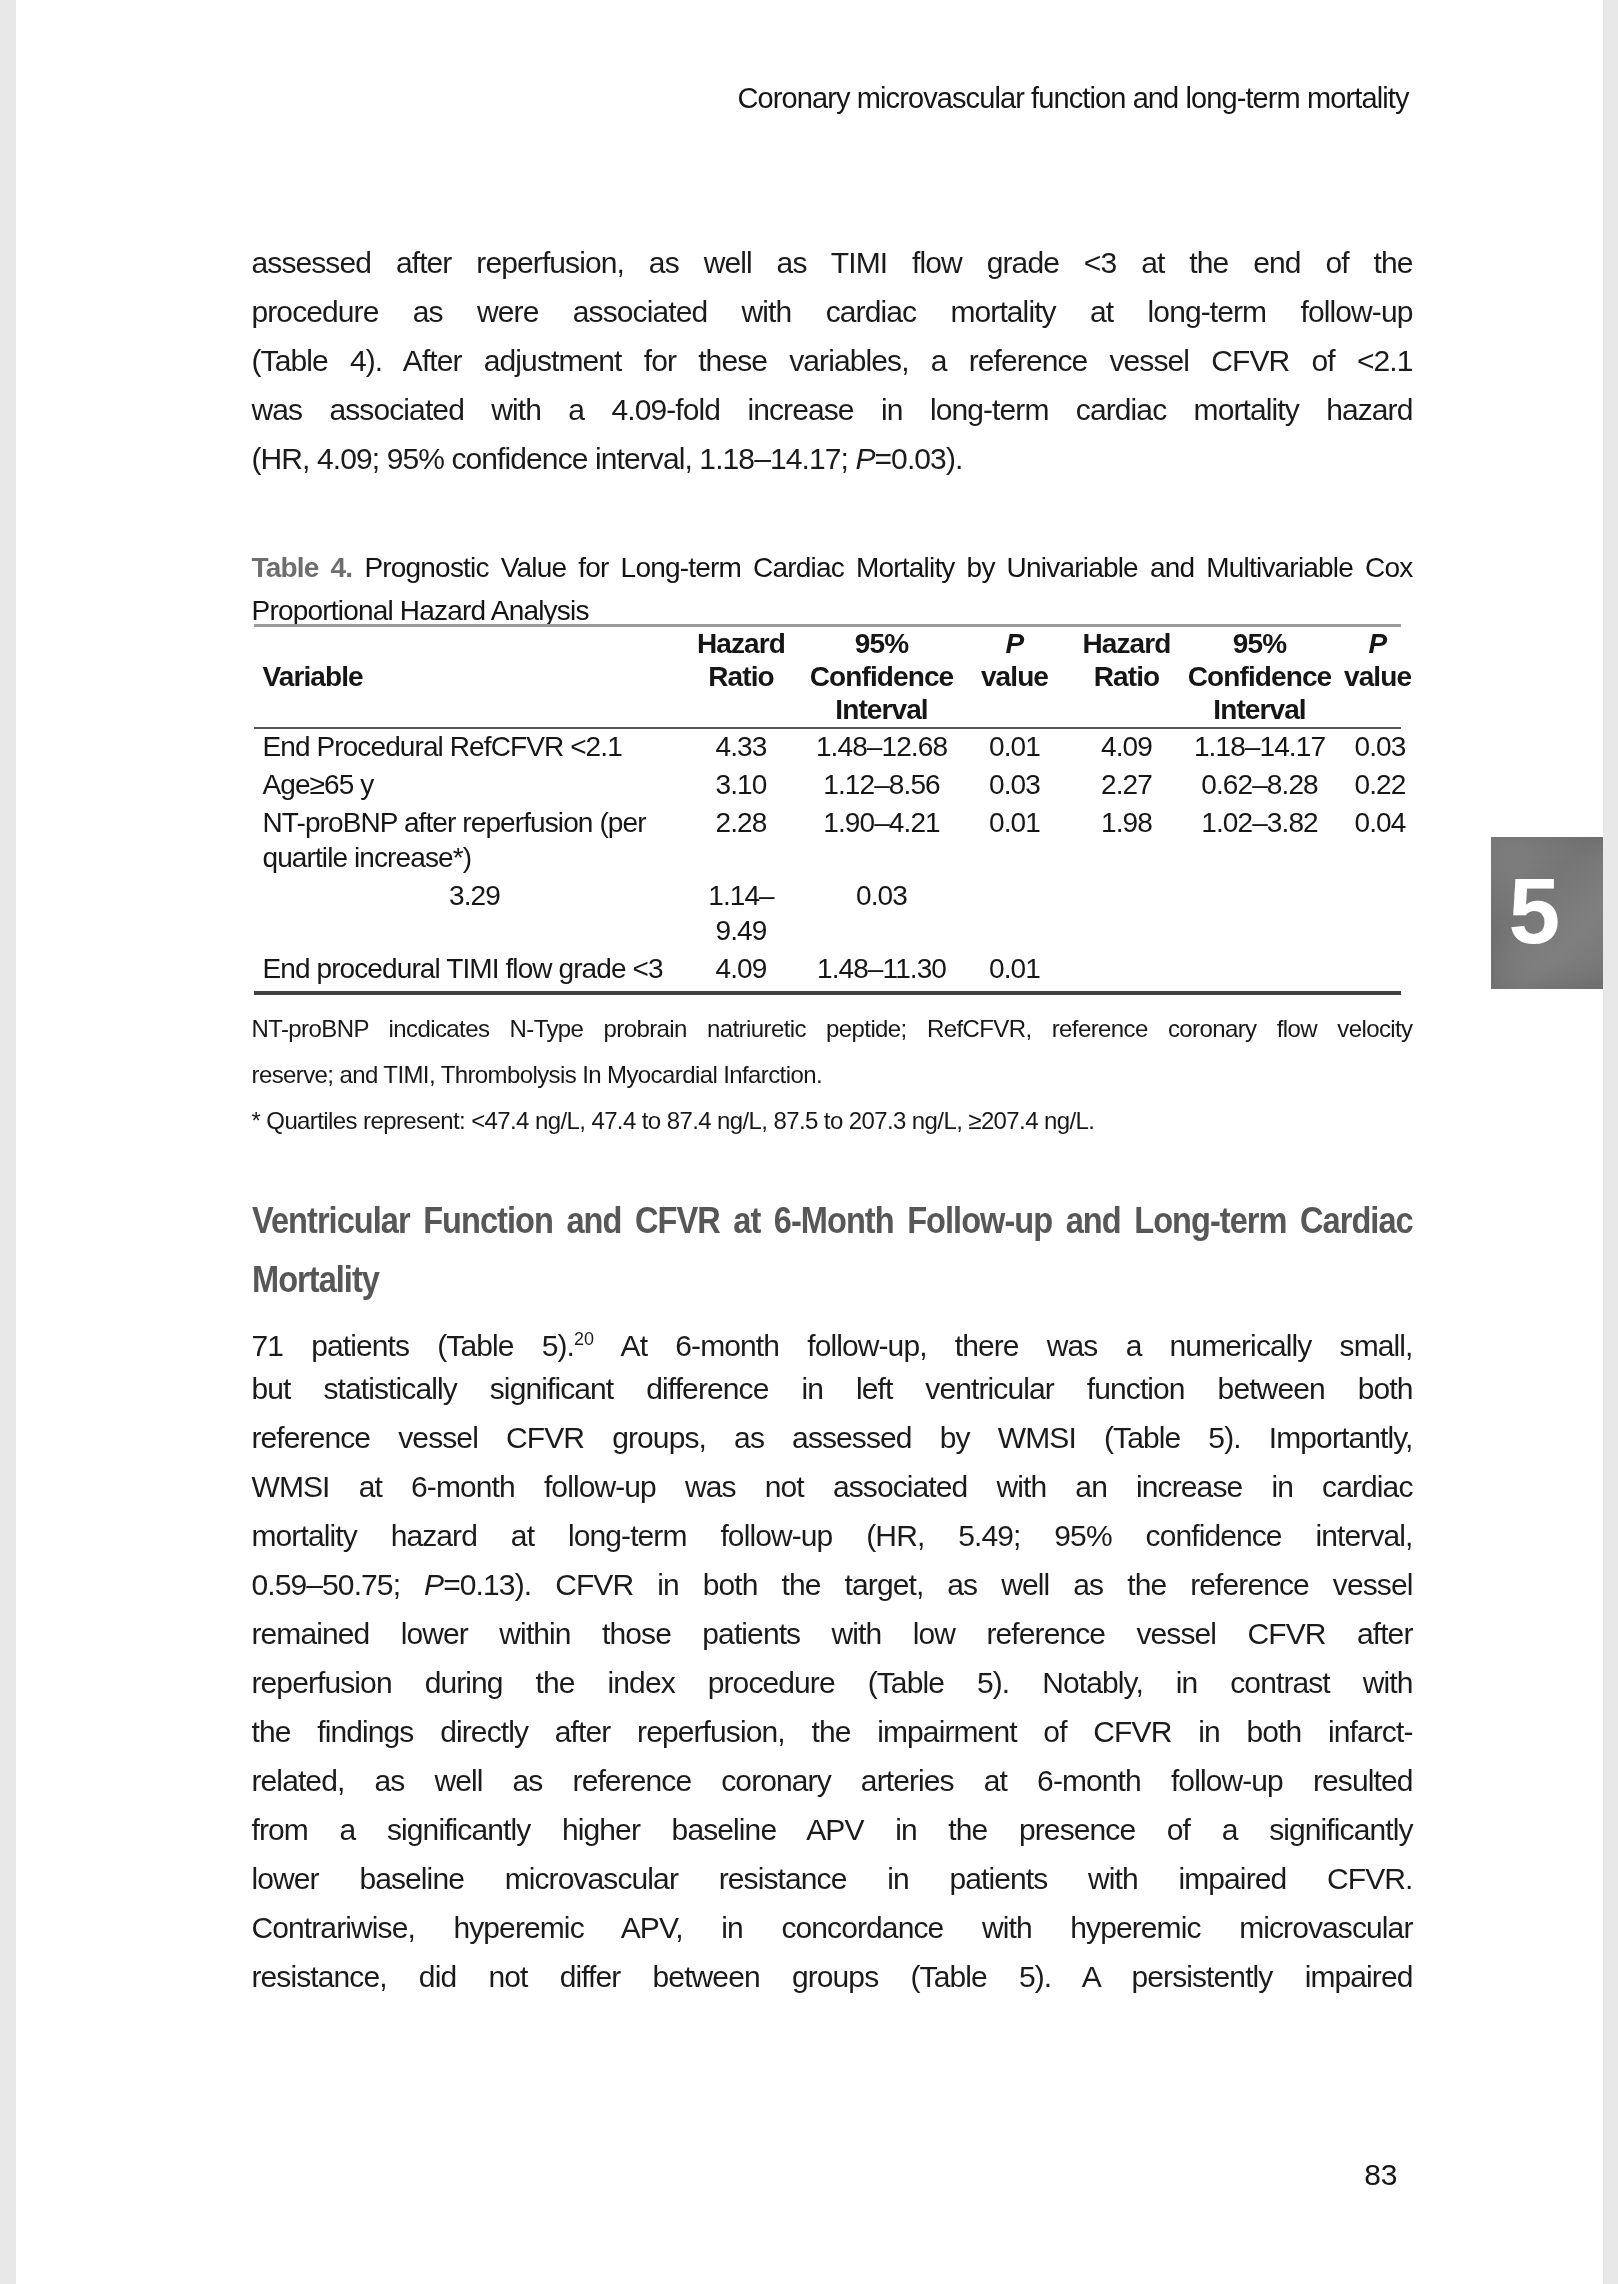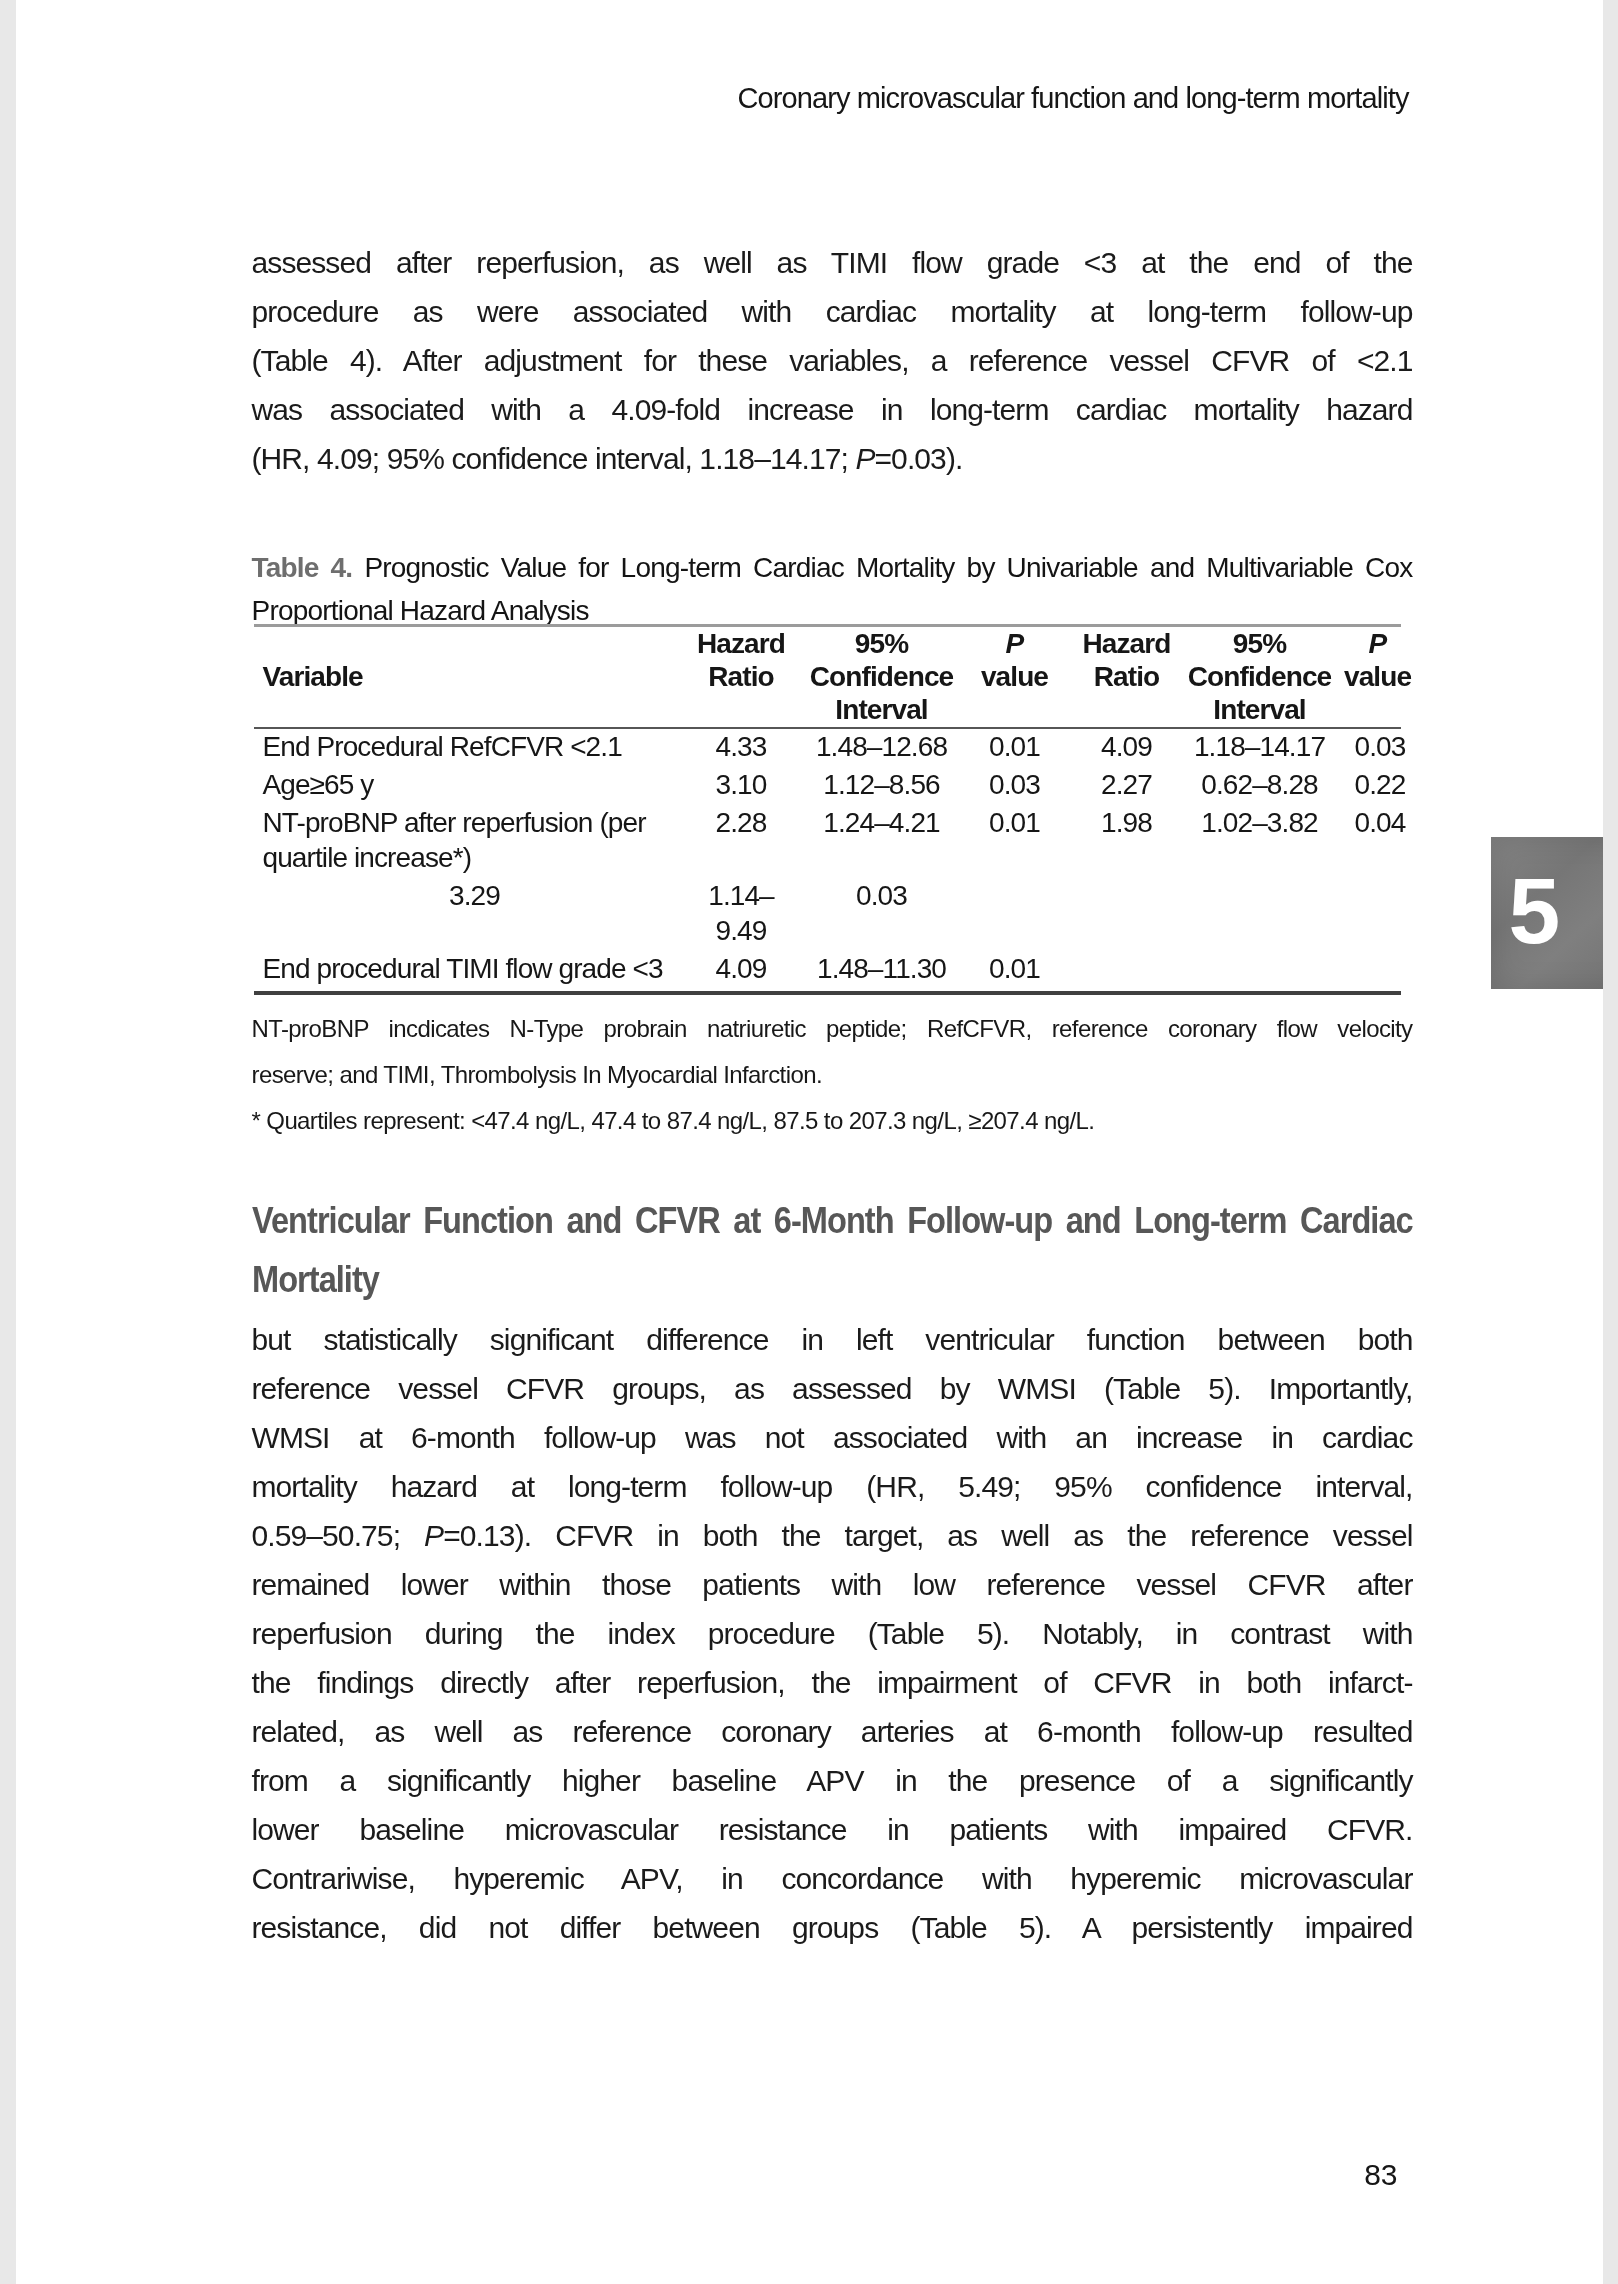--- a/index.html
+++ b/index.html
@@ -132,21 +132,21 @@
         <div class="td">2.27</div>
         <div class="td">0.62–8.28</div>
         <div class="td">0.22</div>
       </div>
       <div class="trow">
         <div class="td td-var">
             <div>NT-proBNP after reperfusion (per</div>
             <div>quartile increase*)</div>
           </div>
         <div class="td">2.28</div>
-        <div class="td">1.24–4.21</div>
+        <div class="td">1.90–4.21</div>
         <div class="td">0.01</div>
         <div></div>
         <div class="td">1.98</div>
         <div class="td">1.02–3.82</div>
         <div class="td">0.04</div>
       </div>
       <div class="trow">
         <div class="td">3.29</div>
         <div class="td">1.14–9.49</div>
         <div class="td">0.03</div>
@@ -174,20 +174,21 @@
     <div class="line">reserve; and TIMI, Thrombolysis In Myocardial Infarction.</div>
     <div class="line">* Quartiles represent: &lt;47.4 ng/L, 47.4 to 87.4 ng/L, 87.5 to 207.3 ng/L, ≥207.4 ng/L.</div>
   </div>
 
   <div class="abs heading">
     <div class="line jus">Ventricular Function and CFVR at 6-Month Follow-up and Long-term Cardiac</div>
     <div class="line">Mortality</div>
   </div>
 
   <div class="abs para" style="top:1315px">
+    <div class="line jus"><span>71 patients (Table 5).</span><span class="sup">20</span><span> At 6-month follow-up, there was a numerically small,</span></div>
     <div class="line jus">but statistically significant difference in left ventricular function between both</div>
     <div class="line jus">reference vessel CFVR groups, as assessed by WMSI (Table 5). Importantly,</div>
     <div class="line jus">WMSI at 6-month follow-up was not associated with an increase in cardiac</div>
     <div class="line jus">mortality hazard at long-term follow-up (HR, 5.49; 95% confidence interval,</div>
     <div class="line jus"><span>0.59–50.75; </span><span class="ital">P</span><span>=0.13). CFVR in both the target, as well as the reference vessel</span></div>
     <div class="line jus">remained lower within those patients with low reference vessel CFVR after</div>
     <div class="line jus">reperfusion during the index procedure (Table 5). Notably, in contrast with</div>
     <div class="line jus">the findings directly after reperfusion, the impairment of CFVR in both infarct-</div>
     <div class="line jus">related, as well as reference coronary arteries at 6-month follow-up resulted</div>
     <div class="line jus">from a significantly higher baseline APV in the presence of a significantly</div>

